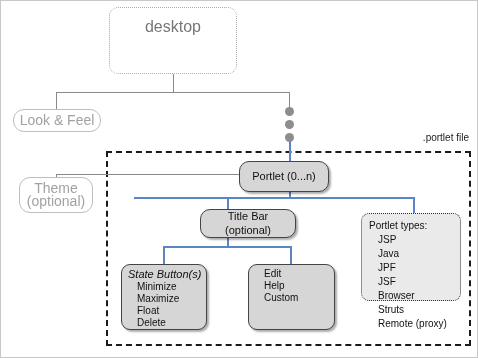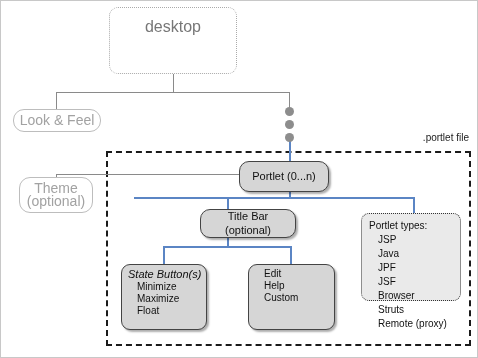--- a/index.html
+++ b/index.html
@@ -273,20 +273,21 @@
   <div class="node gray-node titlebar-box">
     <span>Title Bar</span>
     <span>(optional)</span>
   </div>
 
   <div class="node btn-node state-box">
     <span class="btn-title">State Button(s)</span>
     <span class="btn-item">Minimize</span>
     <span class="btn-item">Maximize</span>
     <span class="btn-item">Float</span>
+    <span class="btn-item">Delete</span>
   </div>
 
   <div class="node btn-node mode-box">
     <span class="btn-item">Edit</span>
     <span class="btn-item">Help</span>
     <span class="btn-item">Custom</span>
   </div>
 
   <div class="node types-box">
     <span class="types-title">Portlet types:</span>

